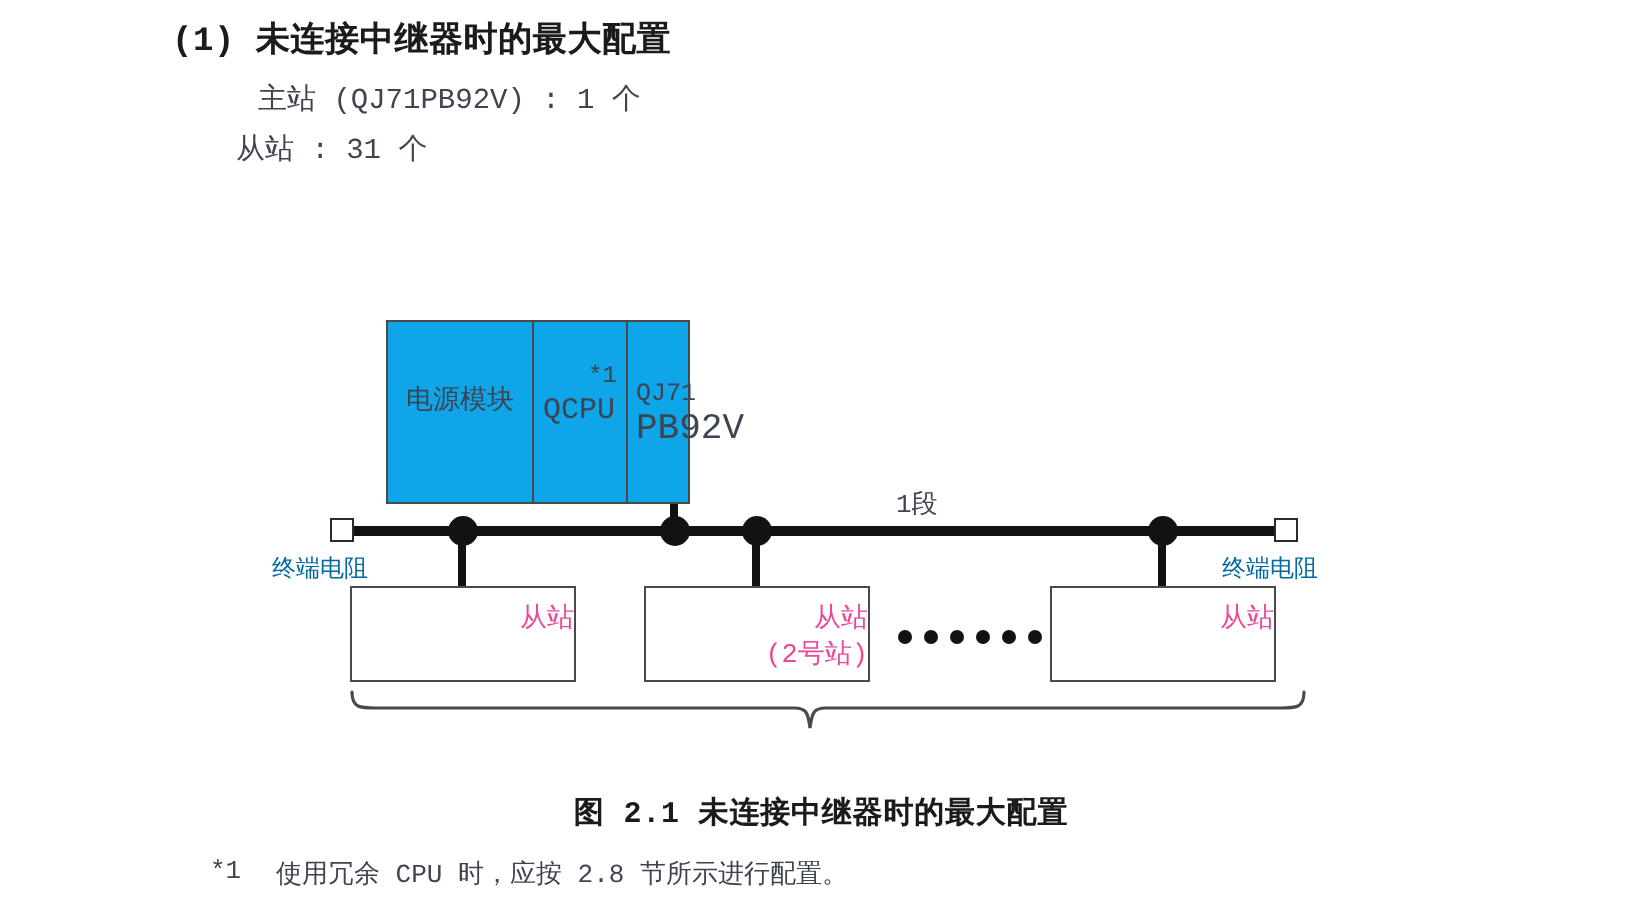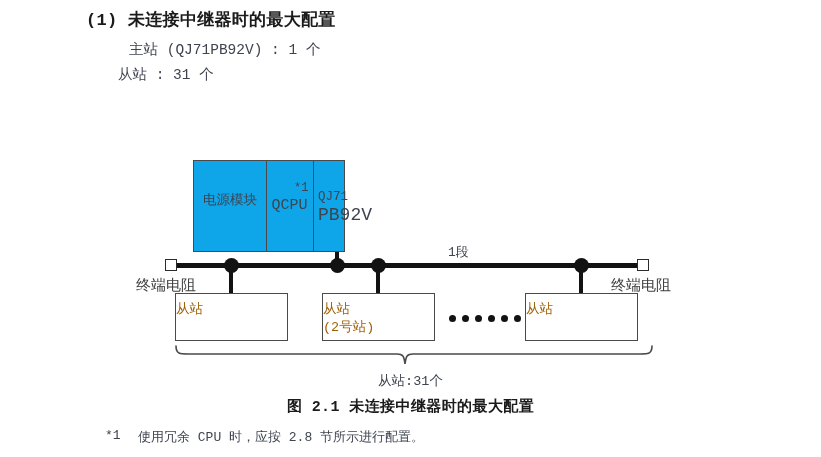--- a/index.html
+++ b/index.html
@@ -90,43 +90,43 @@
     left: 176px; top: 263px;
     width: 462px; height: 5px;
     background: #121212;
   }
   .term-box {
     width: 12px; height: 12px;
     border: 1.6px solid #2b2b2b;
     background: #fff;
     box-sizing: border-box;
   }
-  .term-label { font-size: 15px; white-space: nowrap; color:#404040;}
+  .term-label { font-size: 12px; white-space: nowrap; color:#0369a1;}
 
   .node-dot {
     width: 15px; height: 15px;
     border-radius: 50%;
     background: #121212;
   }
 
   
   .slave-box {
     width: 113px; height: 48px;
     border: 1.5px solid #4a4a4a;
     box-sizing: border-box;
     background: #fff;
     top: 293px;
   }
   .slave-t {
     position: absolute;
     left: 0; width: 100%;
-    text-align: left;
+    text-align: right;
     font-size: 13.5px;
     white-space: nowrap;
-    color:#a16207;
+    color:#ec4899;
   }
   .slave-t.r1 { top: 6px; }
   .slave-t.r2 { top: 24px; }
 
   
   .ell-dot {
     width: 7px; height: 7px;
     border-radius: 50%;
     background: #121212;
     top: 315px;
@@ -223,20 +223,19 @@
   <div class="abs ell-dot" style="left:488px;"></div>
   <div class="abs ell-dot" style="left:501px;"></div>
   <div class="abs ell-dot" style="left:514px;"></div>
 
   <div class="abs brace-wrap">
     <svg width="520" height="26" viewBox="0 0 520 26" fill="none">
       <path d="M26 2 C26 10, 30 10, 38 10 L247 10 C253 10, 254 12, 255 20
                C256 12, 257 10, 263 10 L490 10 C498 10, 502 10, 502 2" stroke="#4a4a4a" stroke-width="1.6" fill="none" stroke-linecap="round"></path>
     </svg>
   </div>
-  <div class="abs brace-cap">从站:31个</div>
 
   <div class="abs fig-cap">图 2.1  未连接中继器时的最大配置</div>
 
   <div class="abs fn fn-mark">*1</div>
   <div class="abs fn fn-text">使用冗余 CPU 时，应按 2.8 节所示进行配置。</div>
 
 </div>
 
 </body></html>

